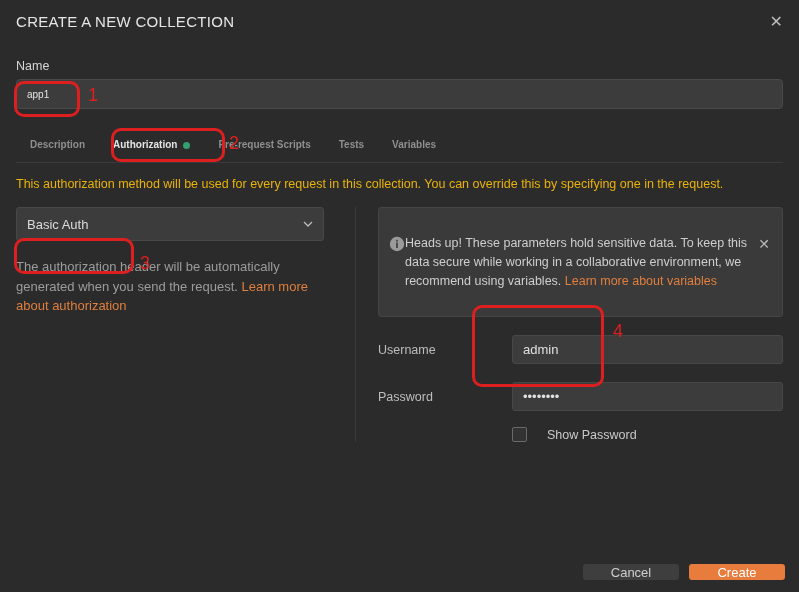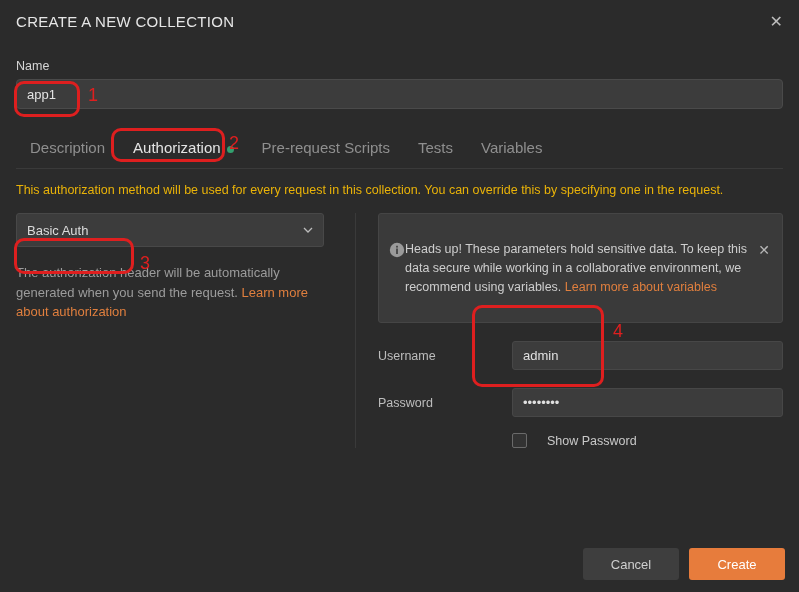--- a/index.html
+++ b/index.html
@@ -3,23 +3,23 @@
 <meta charset="utf-8">
 <style>
   * { box-sizing: border-box; margin: 0; padding: 0; font-family: -apple-system, BlinkMacSystemFont, "Segoe UI", Helvetica, Arial, sans-serif; }
   html, body { width: 799px; height: 592px; background: #2b2b2b; color: #cfcfcf; overflow: hidden; }
   .modal { position: relative; width: 799px; height: 592px; background: #2b2b2b; }
   .header { display: flex; align-items: center; justify-content: space-between; padding: 12px 16px 10px 16px; }
   .header-title { font-size: 15px; letter-spacing: 0.3px; color: #e6e6e6; }
   .close-x { color: #bdbdbd; font-size: 16px; cursor: pointer; }
   .body { padding: 0 16px; }
   .field-label { font-size: 12.5px; color: #d5d5d5; margin-top: 18px; margin-bottom: 6px; display: block; }
-  .name-input { width: 100%; height: 30px; background: #3c3c3c; border: 1px solid #4a4a4a; border-radius: 4px; color: #e3e3e3; padding: 0 10px; font-size: 13px; }
+  .name-input { width: 100%; height: 30px; background: #3c3c3c; border: 1px solid #4a4a4a; border-radius: 4px; color: #e3e3e3; padding: 0 10px; font-size: 10px; }
   .tabs { display: flex; gap: 0; margin-top: 22px; border-bottom: 1px solid #3a3a3a; position: relative; }
-  .tab { padding: 8px 14px 12px 14px; font-size: 15px; color: #8f8f8f; cursor: pointer; position: relative; }
+  .tab { padding: 8px 14px 12px 14px; font-size: 10px; color: #8f8f8f; cursor: pointer; position: relative; font-weight: bold; }
   .tab.active { color: #e4e4e4; }
   .tab .dot { display: inline-block; width: 7px; height: 7px; background: #33a06f; border-radius: 50%; margin-left: 6px; vertical-align: middle; }
   .help-line { font-size: 12.5px; color: #eab308; padding: 14px 0 16px 0; }
   .auth-area { display: flex; gap: 0; }
   .left-col { width: 340px; padding-right: 22px; border-right: 1px solid #3a3a3a; }
   .right-col { flex: 1; padding-left: 22px; }
   .type-label { font-size: 11.5px; color: #d0d0d0; letter-spacing: 0.4px; margin-bottom: 10px; display: block; }
   .select { position: relative; width: 308px; height: 30px; background: #3c3c3c; border: 1px solid #484848; border-radius: 3px; color: #dcdcdc; display:flex; align-items:center; padding: 16px 10px; font-size: 13px; cursor:pointer; }
   .select .caret { position: absolute; right: 10px; top: 50%; transform: translateY(-50%); }
   .caret svg { display:block; }
@@ -30,21 +30,21 @@
   .alert .bang svg { display:block; }
   .alert .msg { flex:1; }
   .alert .dismiss { color: #b7b7b7; font-size: 14px; cursor:pointer; padding: 0 2px; }
   .cred-row { display:flex; align-items:center; gap: 14px; margin-top: 18px; }
   .cred-label { width: 120px; font-size: 12.5px; color: #bdbdbd; }
   .cred-input { flex:1; height: 29px; background: #3c3c3c; border: 1px solid #474747; border-radius: 3px; color: #e0e0e0; padding: 0 10px; font-size: 13px; }
   .showpw { display:flex; align-items:flex-end; gap: 20px; margin-top: 16px; margin-left: 134px; }
   .chk { width: 15px; height: 15px; border: 1px solid #6a6a6a; border-radius: 2px; background: #333; cursor:pointer; }
   .showpw-label { font-size: 12.5px; color: #c9c9c9; }
   .footer { position: absolute; bottom: 0; right: 0; left: 0; display:flex; justify-content:flex-end; gap: 10px; padding: 12px 14px; }
-  .btn { height: 32px; min-width: 96px; border-radius: 3px; font-size: 13px; cursor:pointer; display:flex; align-items:center; justify-content:center; border:none; }
+  .btn { height: 16px; min-width: 96px; border-radius: 3px; font-size: 13px; cursor:pointer; display:flex; align-items:center; justify-content:center; border:none; }
   .btn-cancel { background: #3e3e3e; color: #cfcfcf; }
   .btn-create { background: #e77c3c; color: #ffffff; }
 
   
   .anno { position: absolute; border: 3px solid #de1f1f; border-radius: 10px; pointer-events: none; }
   .anno-num { position: absolute; color: #de1f1f; font-size: 18px; font-weight: 500; pointer-events: none; }
 </style>
 </head>
 <body>
 

